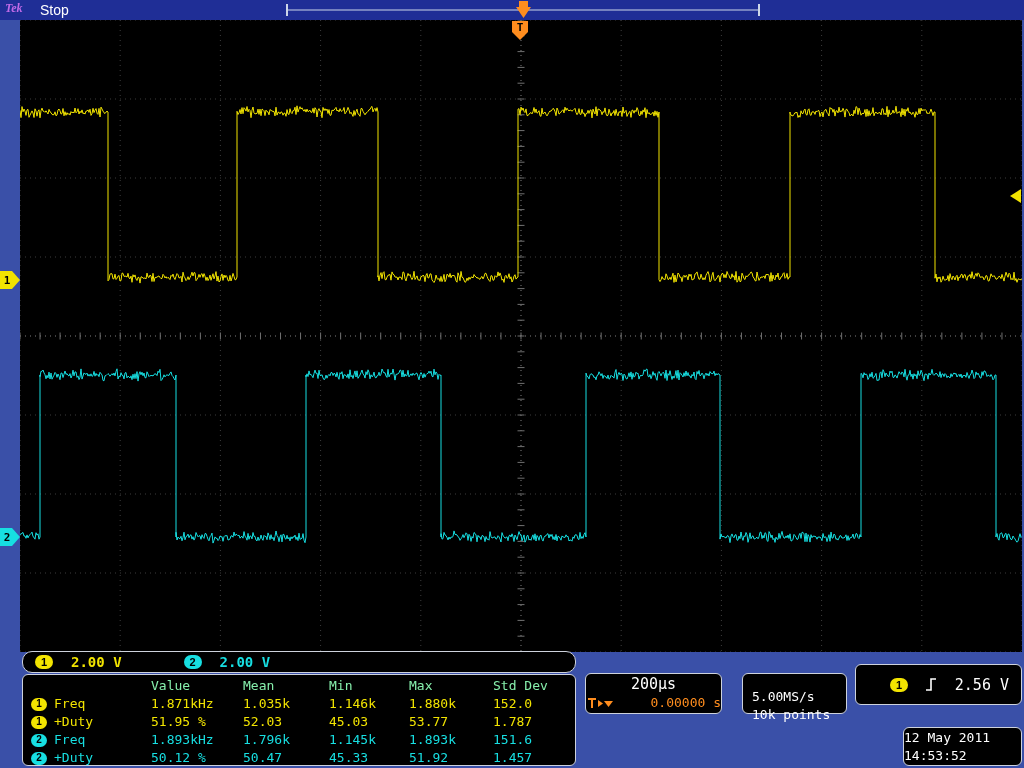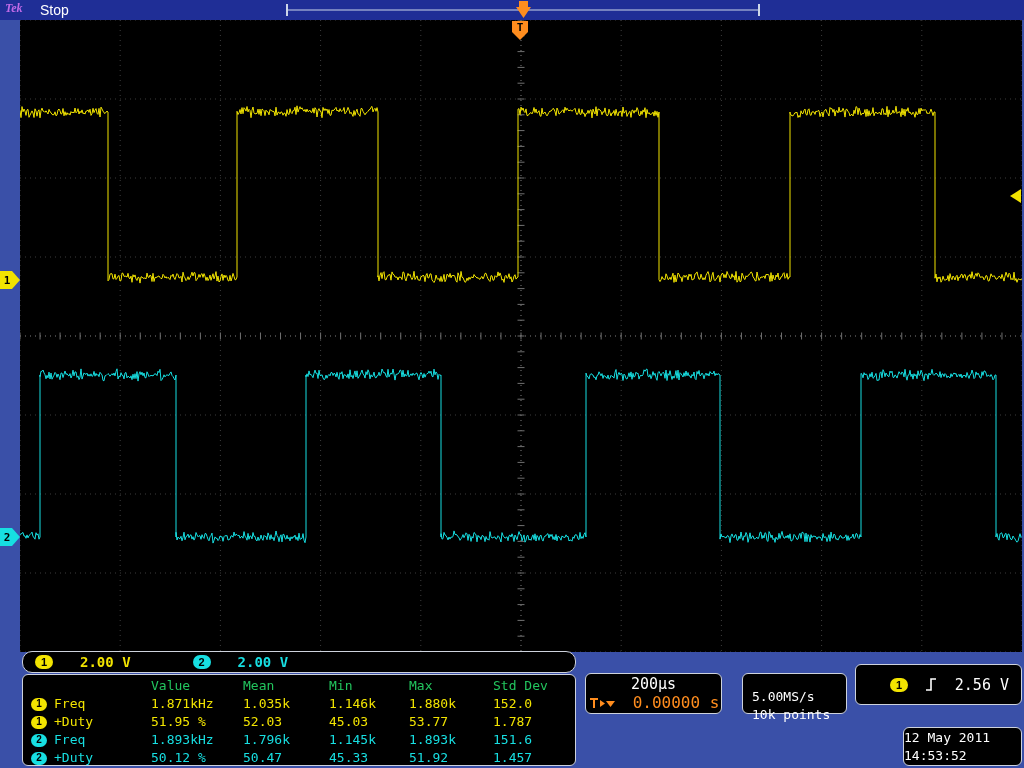--- a/index.html
+++ b/index.html
@@ -10,31 +10,31 @@
   .status{position:absolute;left:40px;top:2px;font-family:"Liberation Sans",sans-serif;font-size:14px;color:#fff}
   .recordbar{position:absolute;left:283px;top:1px}
   .screen{position:absolute;left:20px;top:20px;width:1002px;height:632px;background:#000}
   #scope-svg{position:absolute;left:0;top:0;width:1002px;height:632px}
   .overlay{position:absolute}
   .panel{position:absolute;background:#000;border:1px solid #cdd2dc;color:#fff}
   .vscale{left:22px;top:651px;width:554px;height:22px;border-radius:10px;display:flex;align-items:center}
   .chbadge{display:inline-flex;align-items:center;justify-content:center;min-width:18px;height:14px;border-radius:7px;color:#000;font-family:"Liberation Sans",sans-serif;font-weight:bold;font-size:11px;padding:0 2px}
   .c1{background:var(--ch1)} .c2{background:var(--ch2)}
   .c1t{color:var(--ch1)} .c2t{color:var(--ch2)}
-  .vtext{font-size:14px;font-weight:bold;margin-left:27px}
+  .vtext{font-size:14px;font-weight:bold;margin-left:18px}
   .vscale .chbadge:first-child{margin-left:12px}
   .b2{margin-left:62px}
   .meas{left:22px;top:674px;width:554px;height:92px;border-radius:6px;padding-top:2px}
   .mrow{display:grid;grid-template-columns:120px 92px 86px 80px 84px 1fr;height:18px;line-height:18px;font-size:13px;padding-left:8px}
-  .mhead{color:#22c55e}
+  .mhead{color:#86efac}
   .mlabel{display:flex;align-items:center;gap:7px}
   .mlabel .chbadge{height:13px;min-width:16px;font-size:10px}
   .tb{left:585px;top:673px;width:137px;height:41px;border-radius:6px;text-align:center}
   .tbscale{font-size:15px;line-height:20px;color:#fff}
-  .tbdelay{display:flex;align-items:center;justify-content:center;gap:17px;color:var(--accent);font-size:16px;line-height:18px}
+  .tbdelay{display:flex;align-items:center;justify-content:space-between;gap:17px;color:var(--accent);font-size:13px;line-height:18px}
   .acq{left:742px;top:673px;width:105px;height:41px;border-radius:6px;padding:14px 0 0 9px;font-size:13px;line-height:18px}
   .trig{left:855px;top:664px;width:167px;height:41px;border-radius:6px;display:flex;align-items:center;padding:0 12px}
   .trig .chbadge{margin-left:22px}
   .slope{margin-left:auto}
   .triglevel{margin-left:auto;font-size:15px;color:#fff}
   .dt{left:903px;top:727px;width:119px;height:39px;border-radius:6px;text-align:left;font-size:13px;line-height:18px;padding-top:1px}
 </style>
 </head>
 <body>
 

